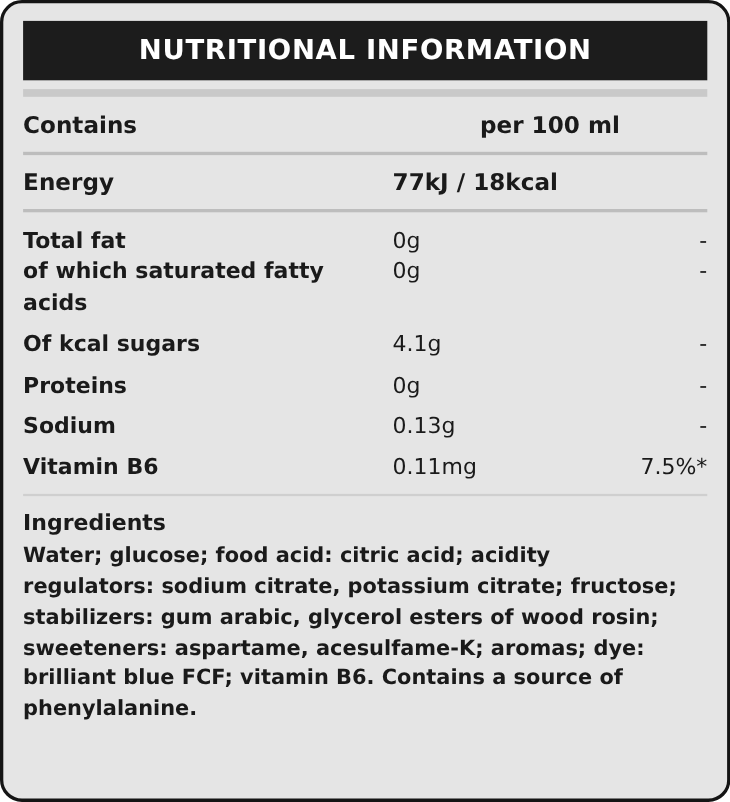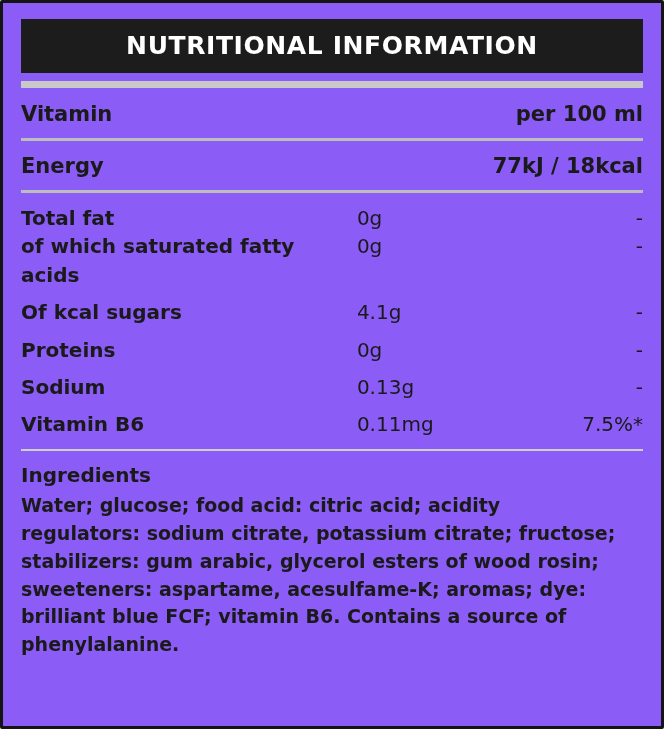--- a/index.html
+++ b/index.html
@@ -13,23 +13,23 @@
     font-family: "DejaVu Sans", sans-serif;
     color: #1a1a1a;
     -webkit-font-smoothing: antialiased;
   }
   .label-card {
     position: relative;
     box-sizing: border-box;
     width: 664px;
     height: 729px;
     border: 3px solid #141414;
-    border-radius: 2px;
+    border-radius: 20px;
     padding: 16px 18px 14px 18px;
-    background: #8b5cf6;
+    background: #e5e5e5;
     overflow: hidden;
   }
   .title-bar {
     background: #1c1c1c;
     color: #ffffff;
     text-align: center;
     padding: 12px 10px 13px 10px;
     font-size: 25px;
     font-weight: bold;
     letter-spacing: 0.6px;
@@ -53,42 +53,42 @@
   .col-val  { width: 30%; }
   .col-pct  { width: 16%; text-align: right; }
 
   .row-portion td {
     padding-top: 14px;
     padding-bottom: 12px;
     font-size: 21px;
     font-weight: bold;
   }
   .row-portion .portion-right {
-    text-align: right;
+    text-align: center;
     font-size: 21px;
     font-weight: bold;
   }
   .rule-med {
     height: 3px;
     background: #bdbdbd;
     margin: 0;
   }
   .rule-thin {
     height: 2px;
     background: #cfcfcf;
     margin: 0;
   }
   .row-energy td {
     padding-top: 13px;
     padding-bottom: 12px;
     font-size: 21px;
     font-weight: bold;
   }
   .row-energy .energy-right {
-    text-align: right;
+    text-align: left;
   }
   .nutrients {
     padding-top: 11px;
     padding-bottom: 10px;
   }
   .nutrients .table td {
     font-size: 20px;
     line-height: 1.42;
   }
   .nutrients .n-name {
@@ -128,21 +128,21 @@
 
 <div class="label-card">
 
   <div class="title-bar">NUTRITIONAL INFORMATION</div>
 
   <div class="rule-thick"></div>
 
   <table class="table">
     <tbody>
         <tr class="row-portion">
-      <td class="col-name">Vitamin</td>
+      <td class="col-name">Contains</td>
       <td class="portion-right" colspan="2">per 100 ml</td>
     </tr>
   </tbody>
     </table>
 
   <div class="rule-med"></div>
 
   <table class="table">
     <tbody>
         <tr class="row-energy">

